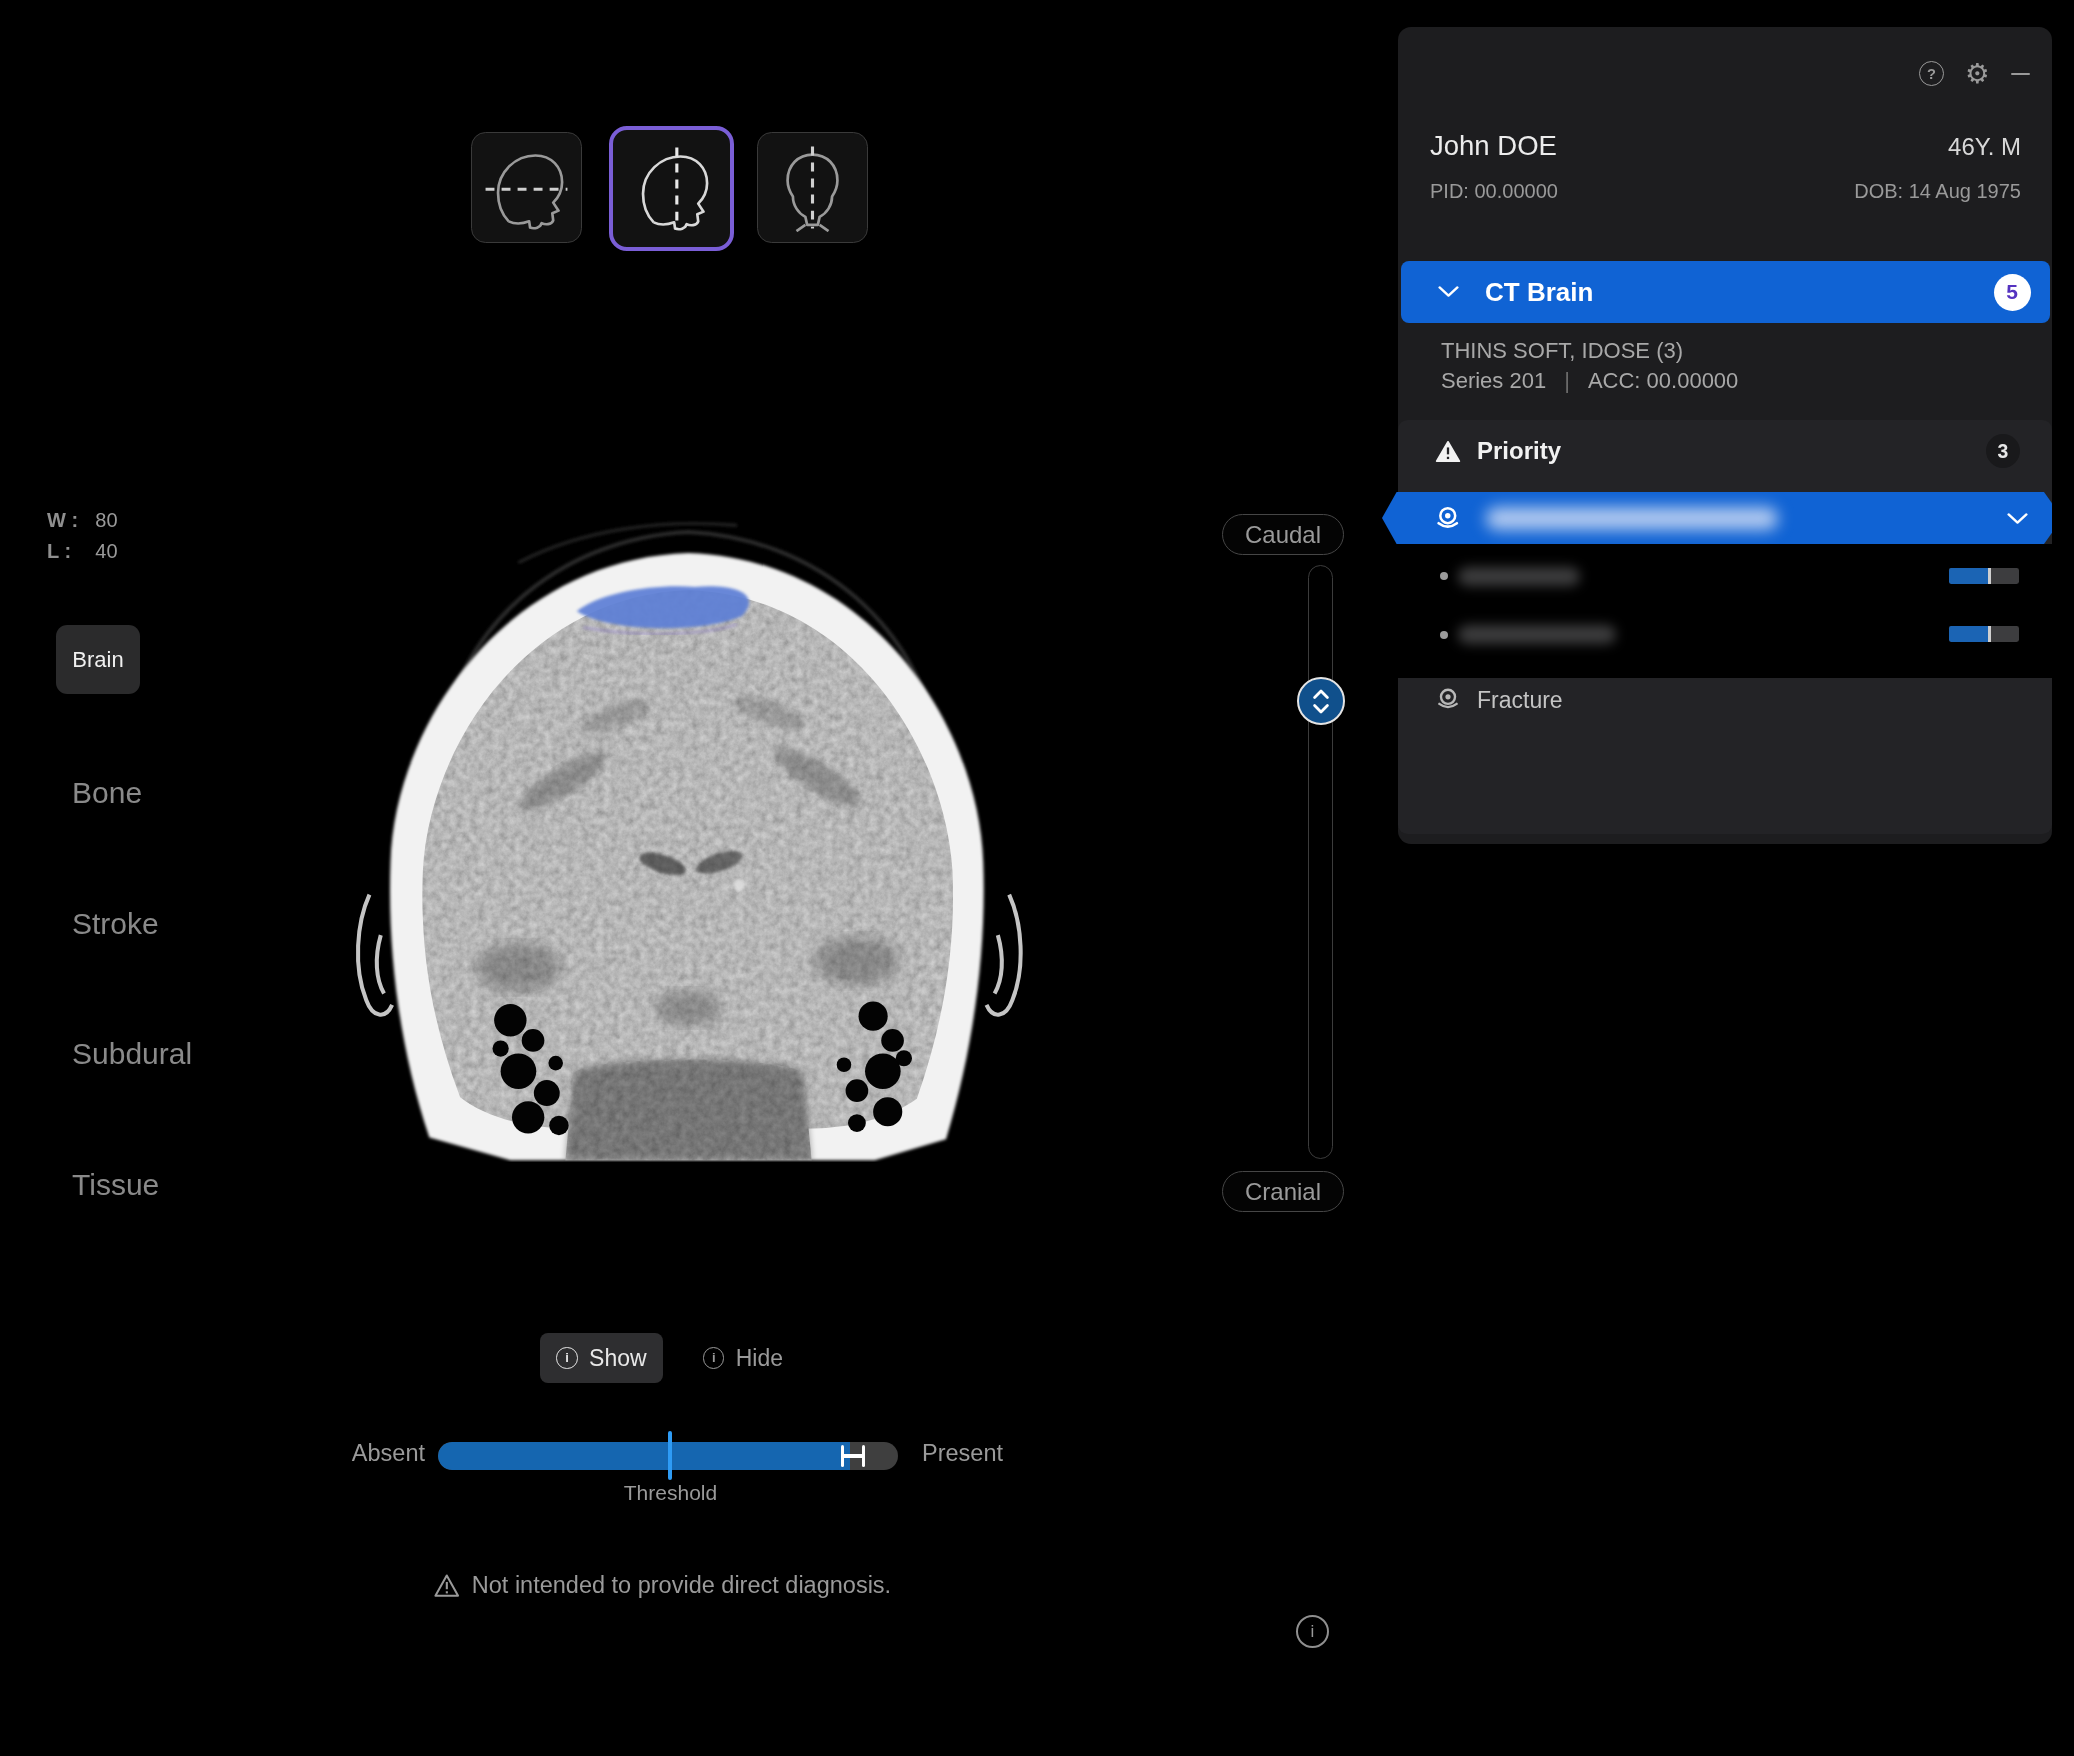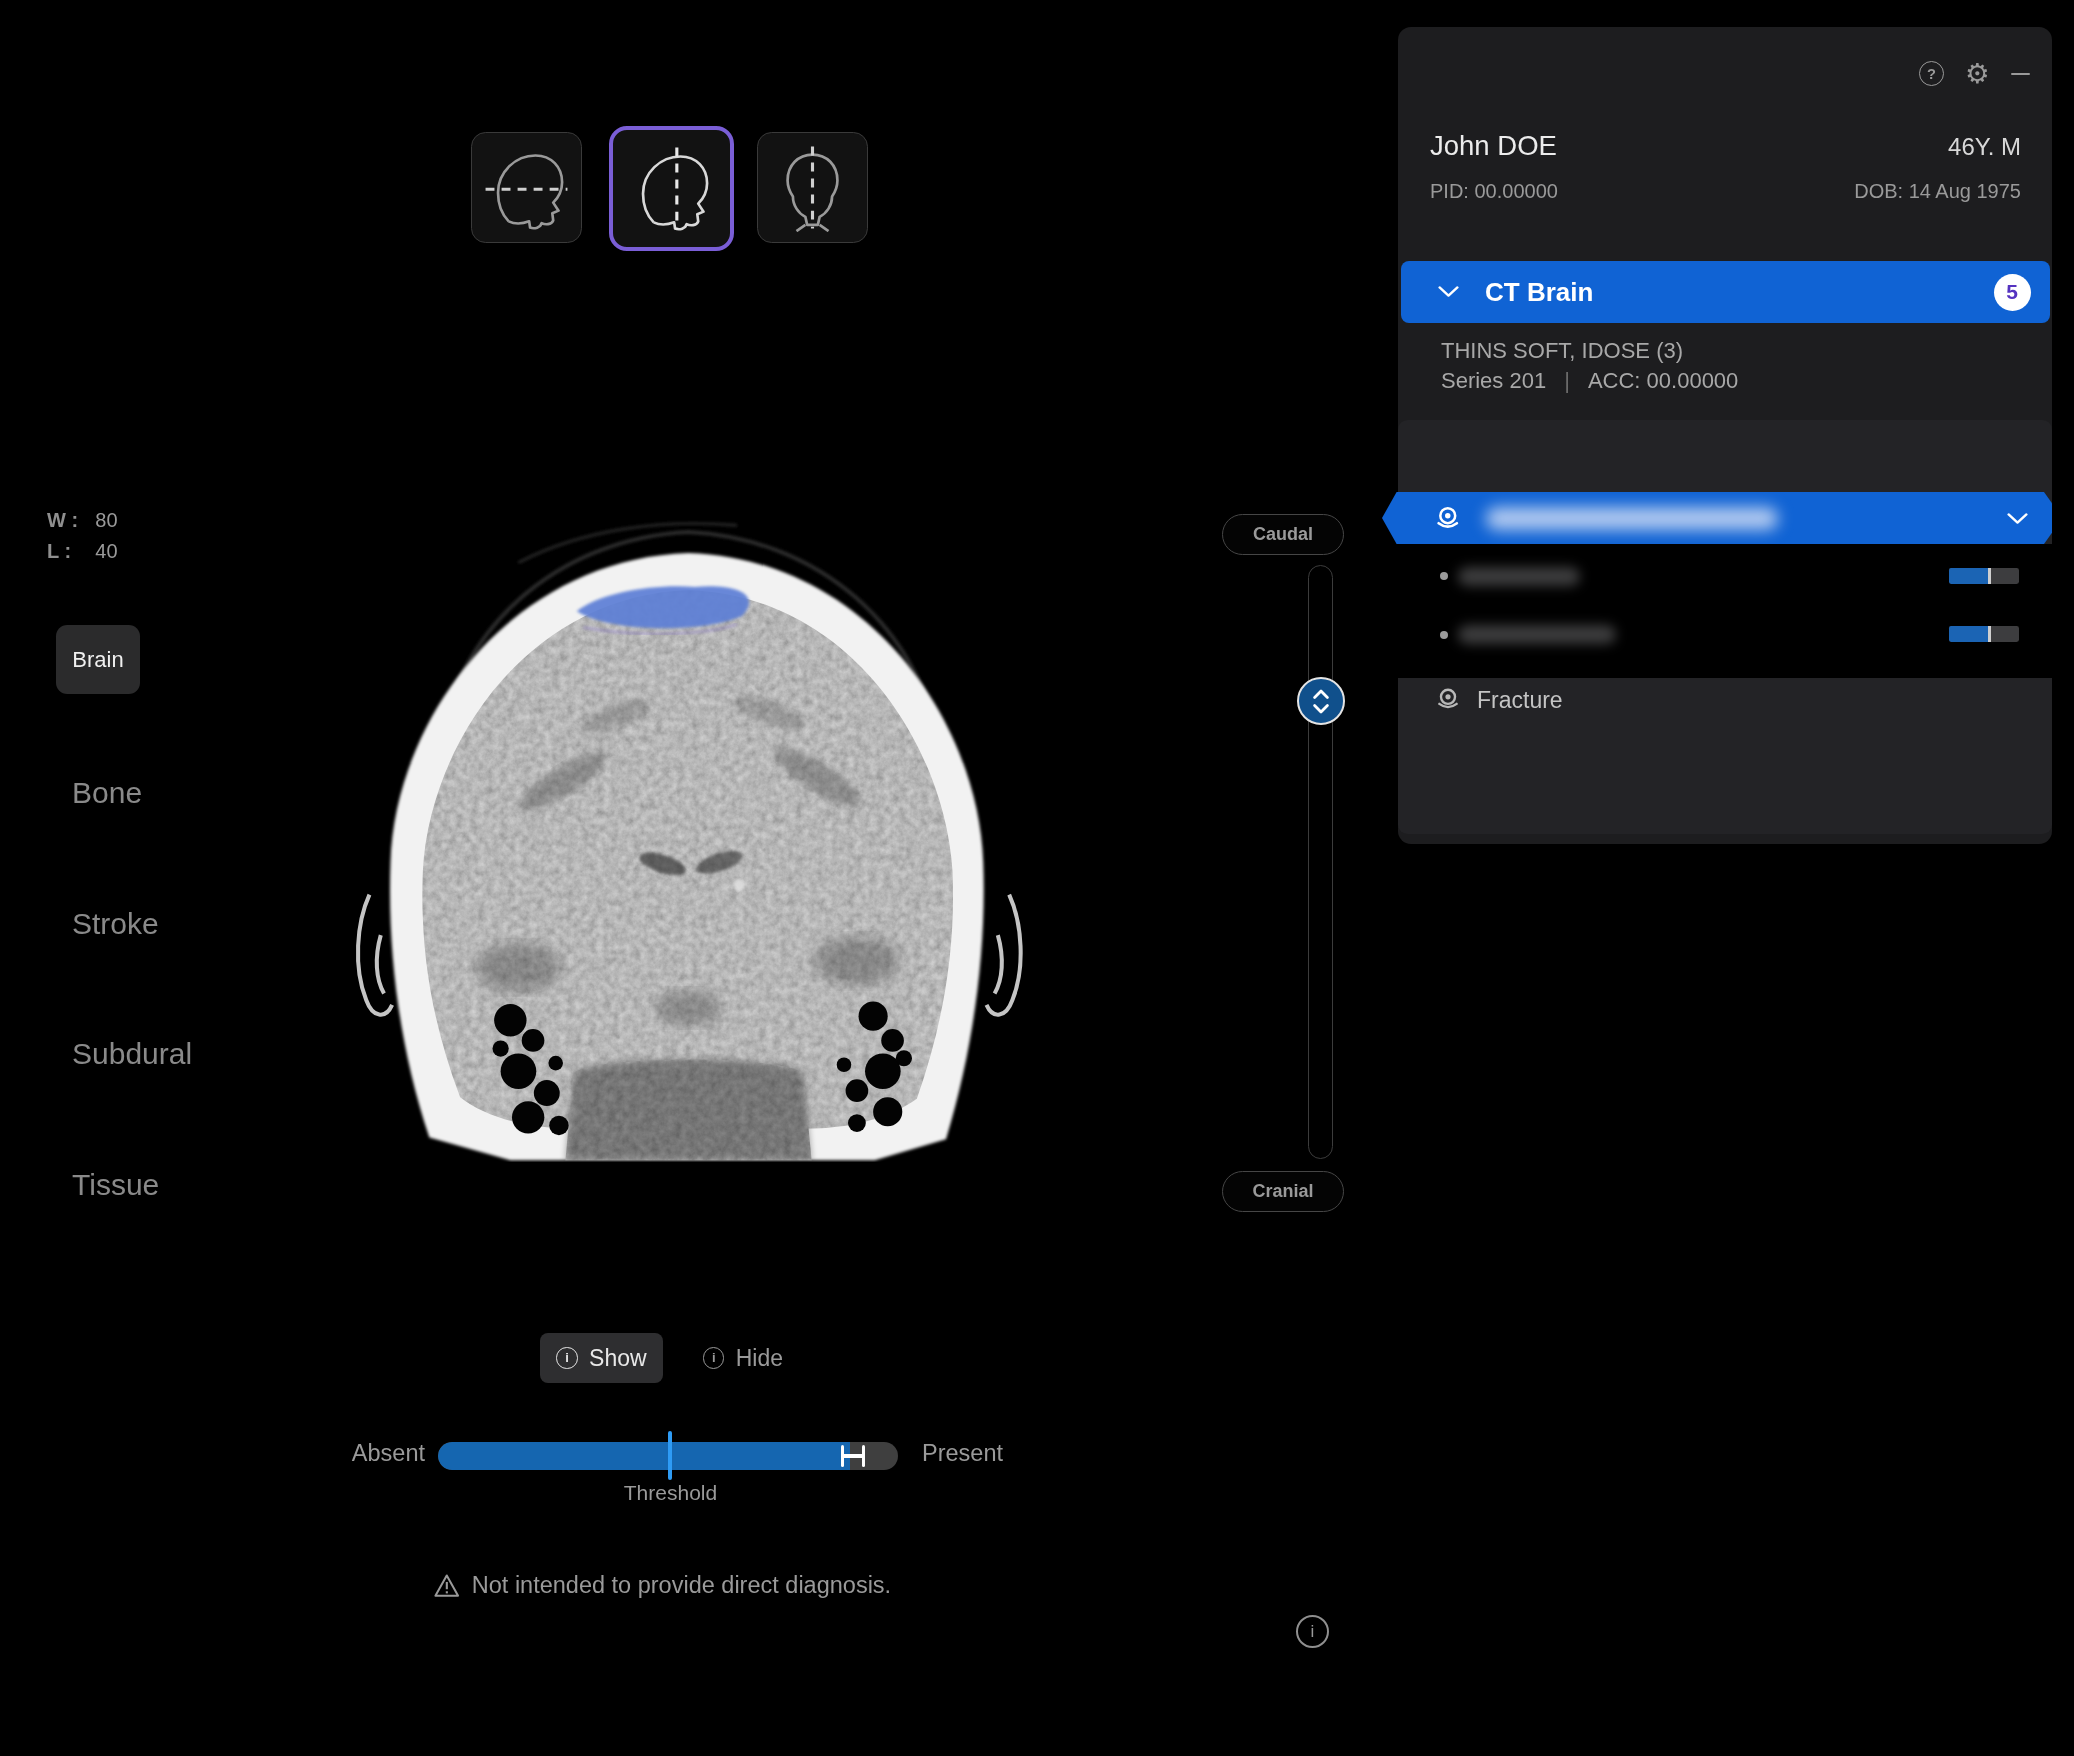--- a/index.html
+++ b/index.html
@@ -42,21 +42,21 @@
   .view-btn{width:109px;height:109px;border:1.6px solid #3a3a3a;border-radius:14.6px;background:#121212;display:flex;align-items:center;justify-content:center;}
   .view-btn.sel{width:117px;height:117px;border:4px solid #7a5ed6;border-radius:18px;}
   
   .wl{left:47px;top:509px;color:#8f8f8f;font-size:20px;font-weight:bold;}
   .wl-row{display:flex;margin-bottom:8px;}
   .wl-lab{width:37px;text-align:left;}
   .wl-val{margin-left:11.3px;color:#9a9a9a;font-weight:normal;}
   .preset{left:72px;font-size:30px;color:#8a8a8a;}
   .preset-btn{left:56px;top:625px;width:84px;height:69px;background:#2b2b2c;border-radius:11.3px;display:flex;align-items:center;justify-content:center;color:#f0f0f0;font-size:22px;}
   
-  .pill{width:120px;height:39px;border:1.6px solid #464646;border-radius:21px;display:flex;align-items:center;justify-content:center;font-size:18px;font-weight:bold;color:#9a9a9a;background:rgba(10,10,10,.4);}
+  .pill{width:120px;height:39px;border:1.6px solid #464646;border-radius:21px;display:flex;align-items:center;justify-content:center;font-size:24px;font-weight:normal;color:#9a9a9a;background:rgba(10,10,10,.4);}
   .vtrack{left:1308px;top:565px;width:23px;height:592px;border:1.6px solid #3c3c3c;border-radius:13px;}
   .vhandle{left:1297px;top:677px;width:44px;height:44px;border-radius:50%;background:#10508c;border:2.4px solid #e4e4e4;display:flex;align-items:center;justify-content:center;}
   
   .show-btn{left:540px;top:1333px;width:123px;height:50px;background:#2e2e30;border-radius:8px;display:flex;align-items:center;justify-content:center;gap:11.3px;color:#e8e8e8;font-size:23px;}
   .hide-btn{left:703px;top:1333px;height:50px;display:flex;align-items:center;justify-content:center;gap:11.3px;color:#9a9a9a;font-size:23px;}
   .i-circle{width:19.4px;height:19.4px;border:1.6px solid currentColor;border-radius:50%;display:flex;align-items:center;justify-content:center;font-size:13px;font-weight:bold;}
   .sl-label{top:1440px;font-size:23.5px;color:#9a9a9a;}
   .htrack{left:438px;top:1442px;width:460px;height:28px;background:#3f3f3f;border-radius:14.6px;overflow:hidden;}
   .hfill{position:absolute;left:0;top:0;height:100%;width:412px;background:#1566b0;border-radius:14.6px 0 0 14.6px;}
   .hthumb{position:absolute;left:841px;top:1445px;width:24px;height:22px;}
@@ -276,20 +276,29 @@
 
   <div class="abs series-line1">THINS SOFT, IDOSE (3)</div>
   <div class="abs series-line2">
     <span>Series 201</span>
     <span style="color:#6a6a6a;">|</span>
     <span>ACC: 00.00000</span>
   </div>
 
   <div class="abs findings-card"></div>
 
+  <div class="frow" style="top:420px;">
+    <svg class="abs" style="left:37px;top:20px;" width="26" height="23" viewBox="0 0 32 28">
+      <path d="M16,2 L30,26 L2,26 Z" fill="#f2f2f2" stroke="#f2f2f2" stroke-width="2" stroke-linejoin="round"></path>
+      <rect x="14.6" y="9" width="2.8" height="8.5" fill="#232326"></rect>
+      <rect x="14.6" y="20.5" width="2.8" height="2.8" fill="#232326"></rect>
+    </svg>
+    <span class="frow-label">Priority</span>
+    <span class="badge-dark">3</span>
+  </div>
 
   <div class="abs selected-row">
     <svg class="abs" style="left:52px;top:13px;" width="27.5" height="26" viewBox="0 0 24 22">
       <circle cx="12" cy="9" r="6.5" stroke="#fff" stroke-width="2.2" fill="none"></circle>
       <circle cx="12" cy="9" r="2.4" fill="#fff"></circle>
       <path d="M4,15.5 Q12,21.5 20,15.5" stroke="#fff" stroke-width="2.2" fill="none" stroke-linecap="round"></path>
     </svg>
     <span class="redacted-title"></span>
     <svg class="abs" style="right:24px;top:20px;" width="21" height="13" viewBox="0 0 26 16">
       <polyline points="2,3 13,13 24,3" stroke="#fff" stroke-width="3" fill="none" stroke-linecap="round" stroke-linejoin="round"></polyline>

